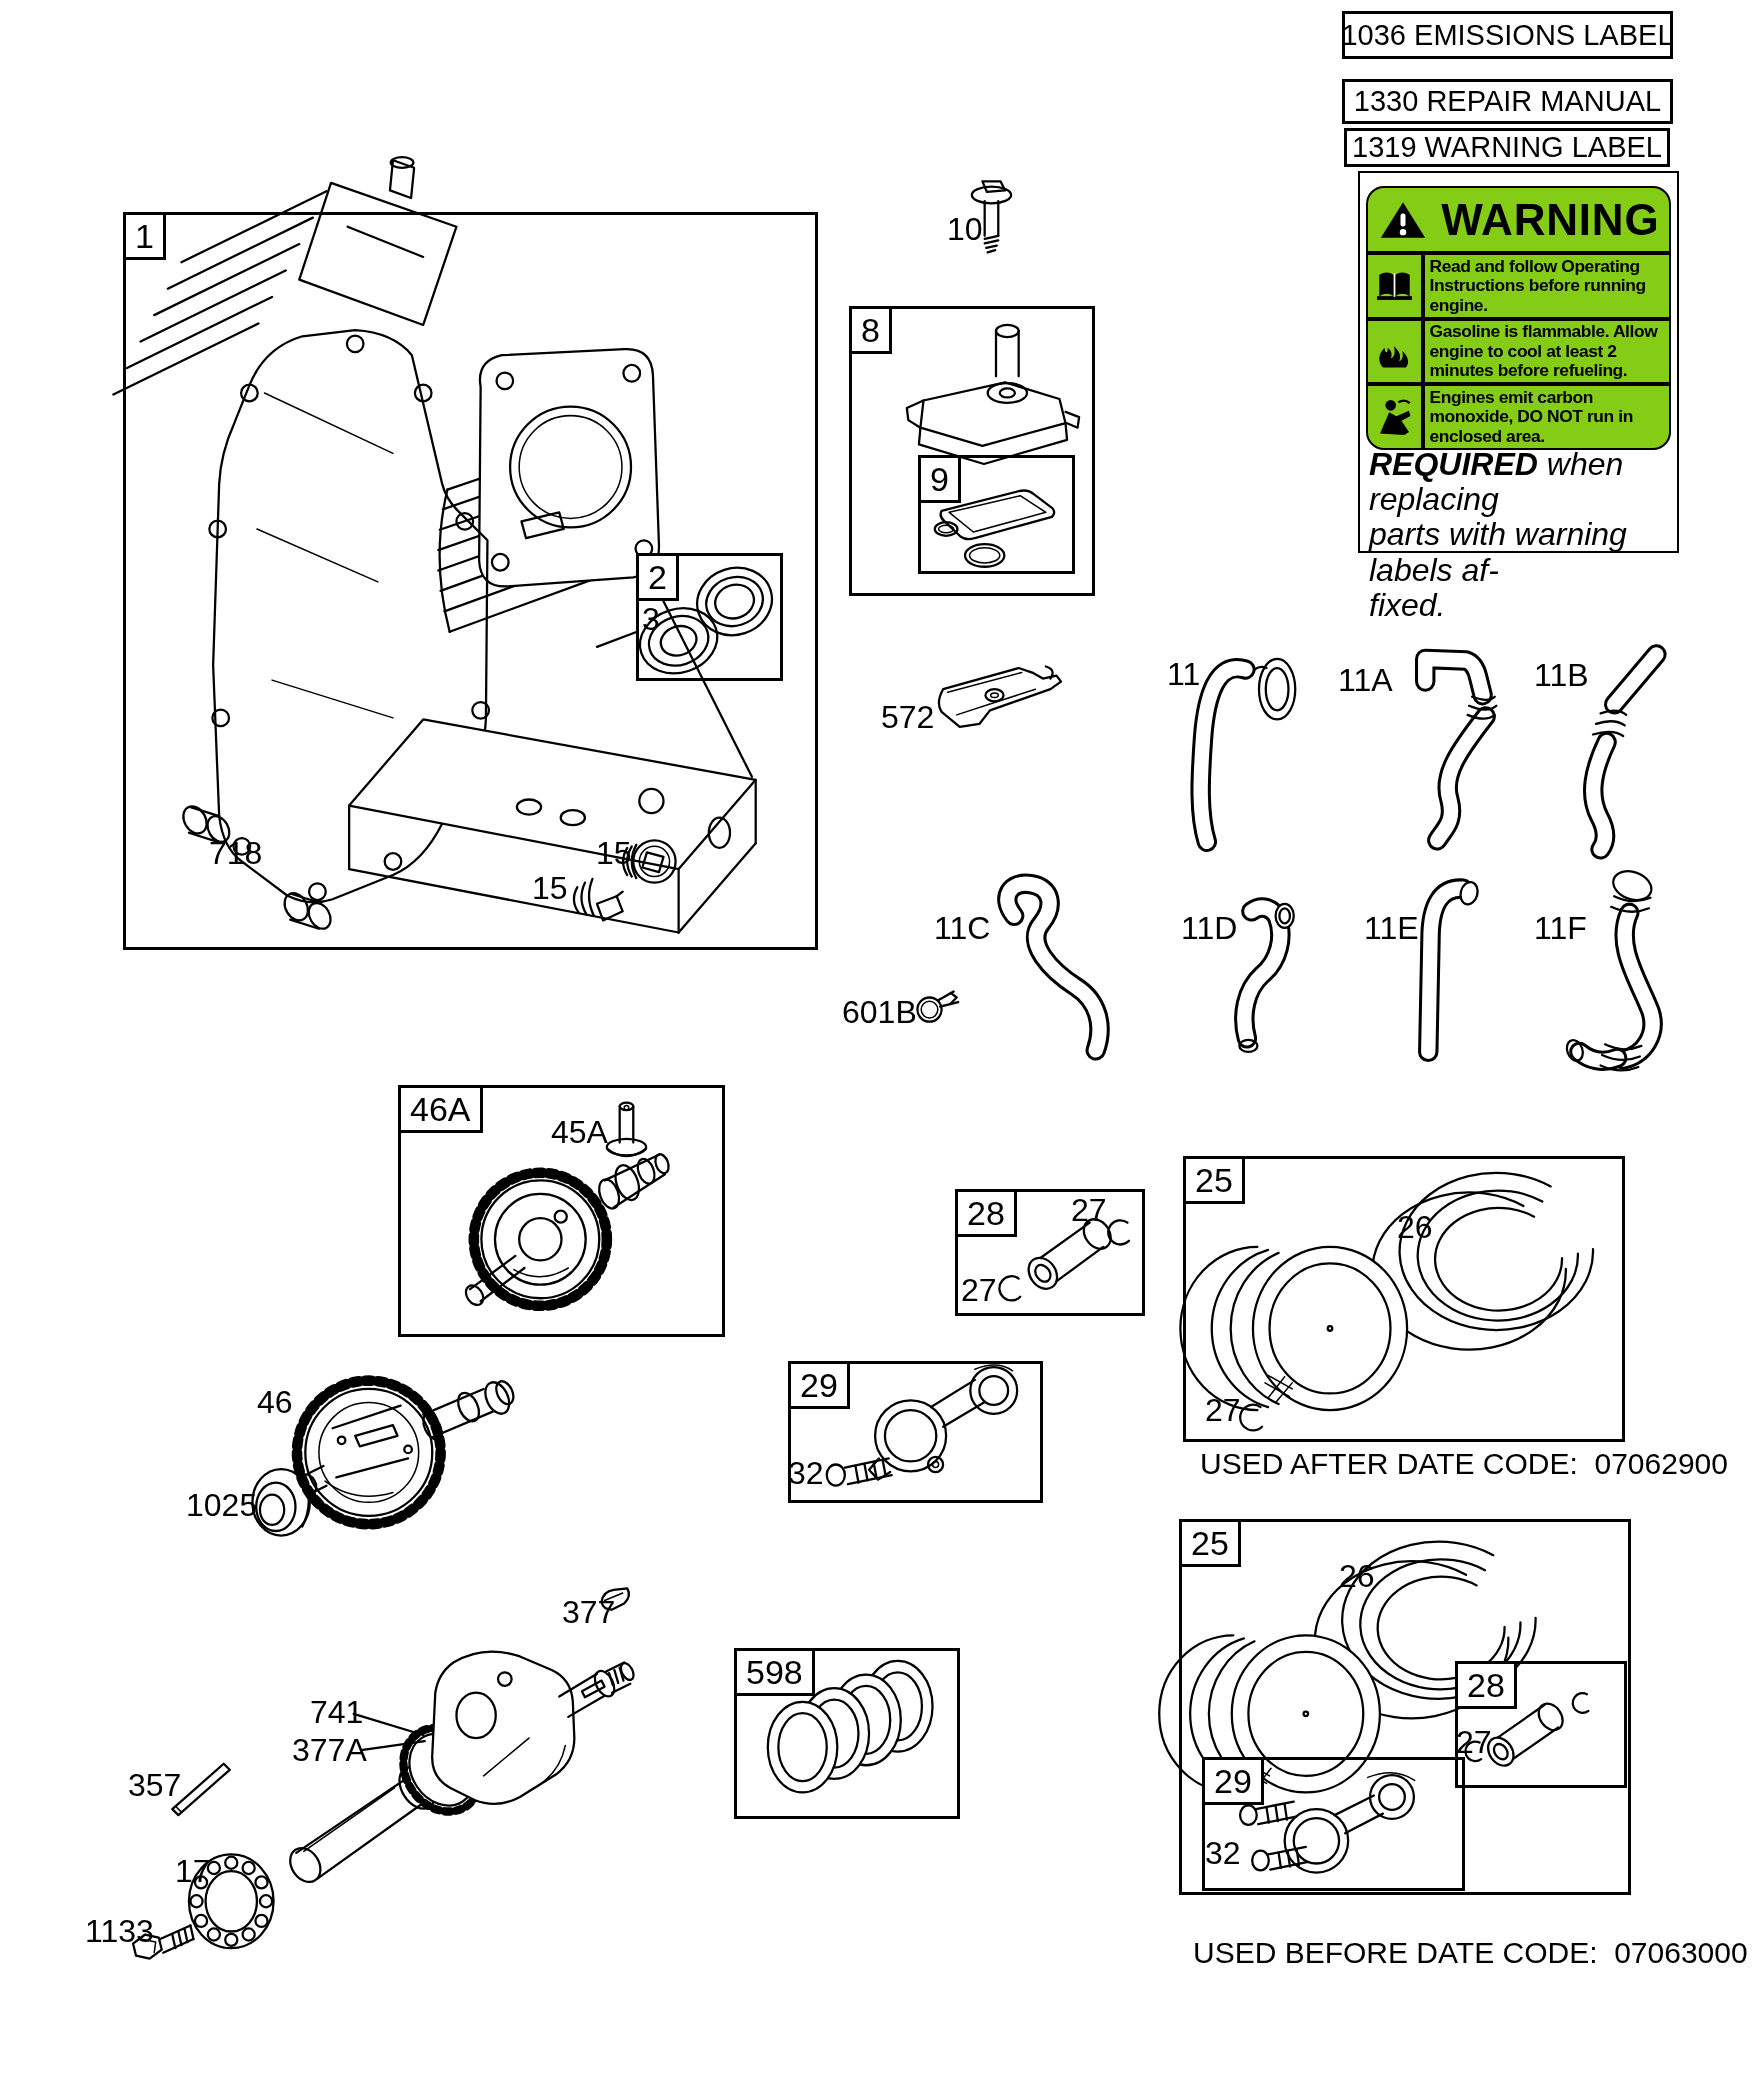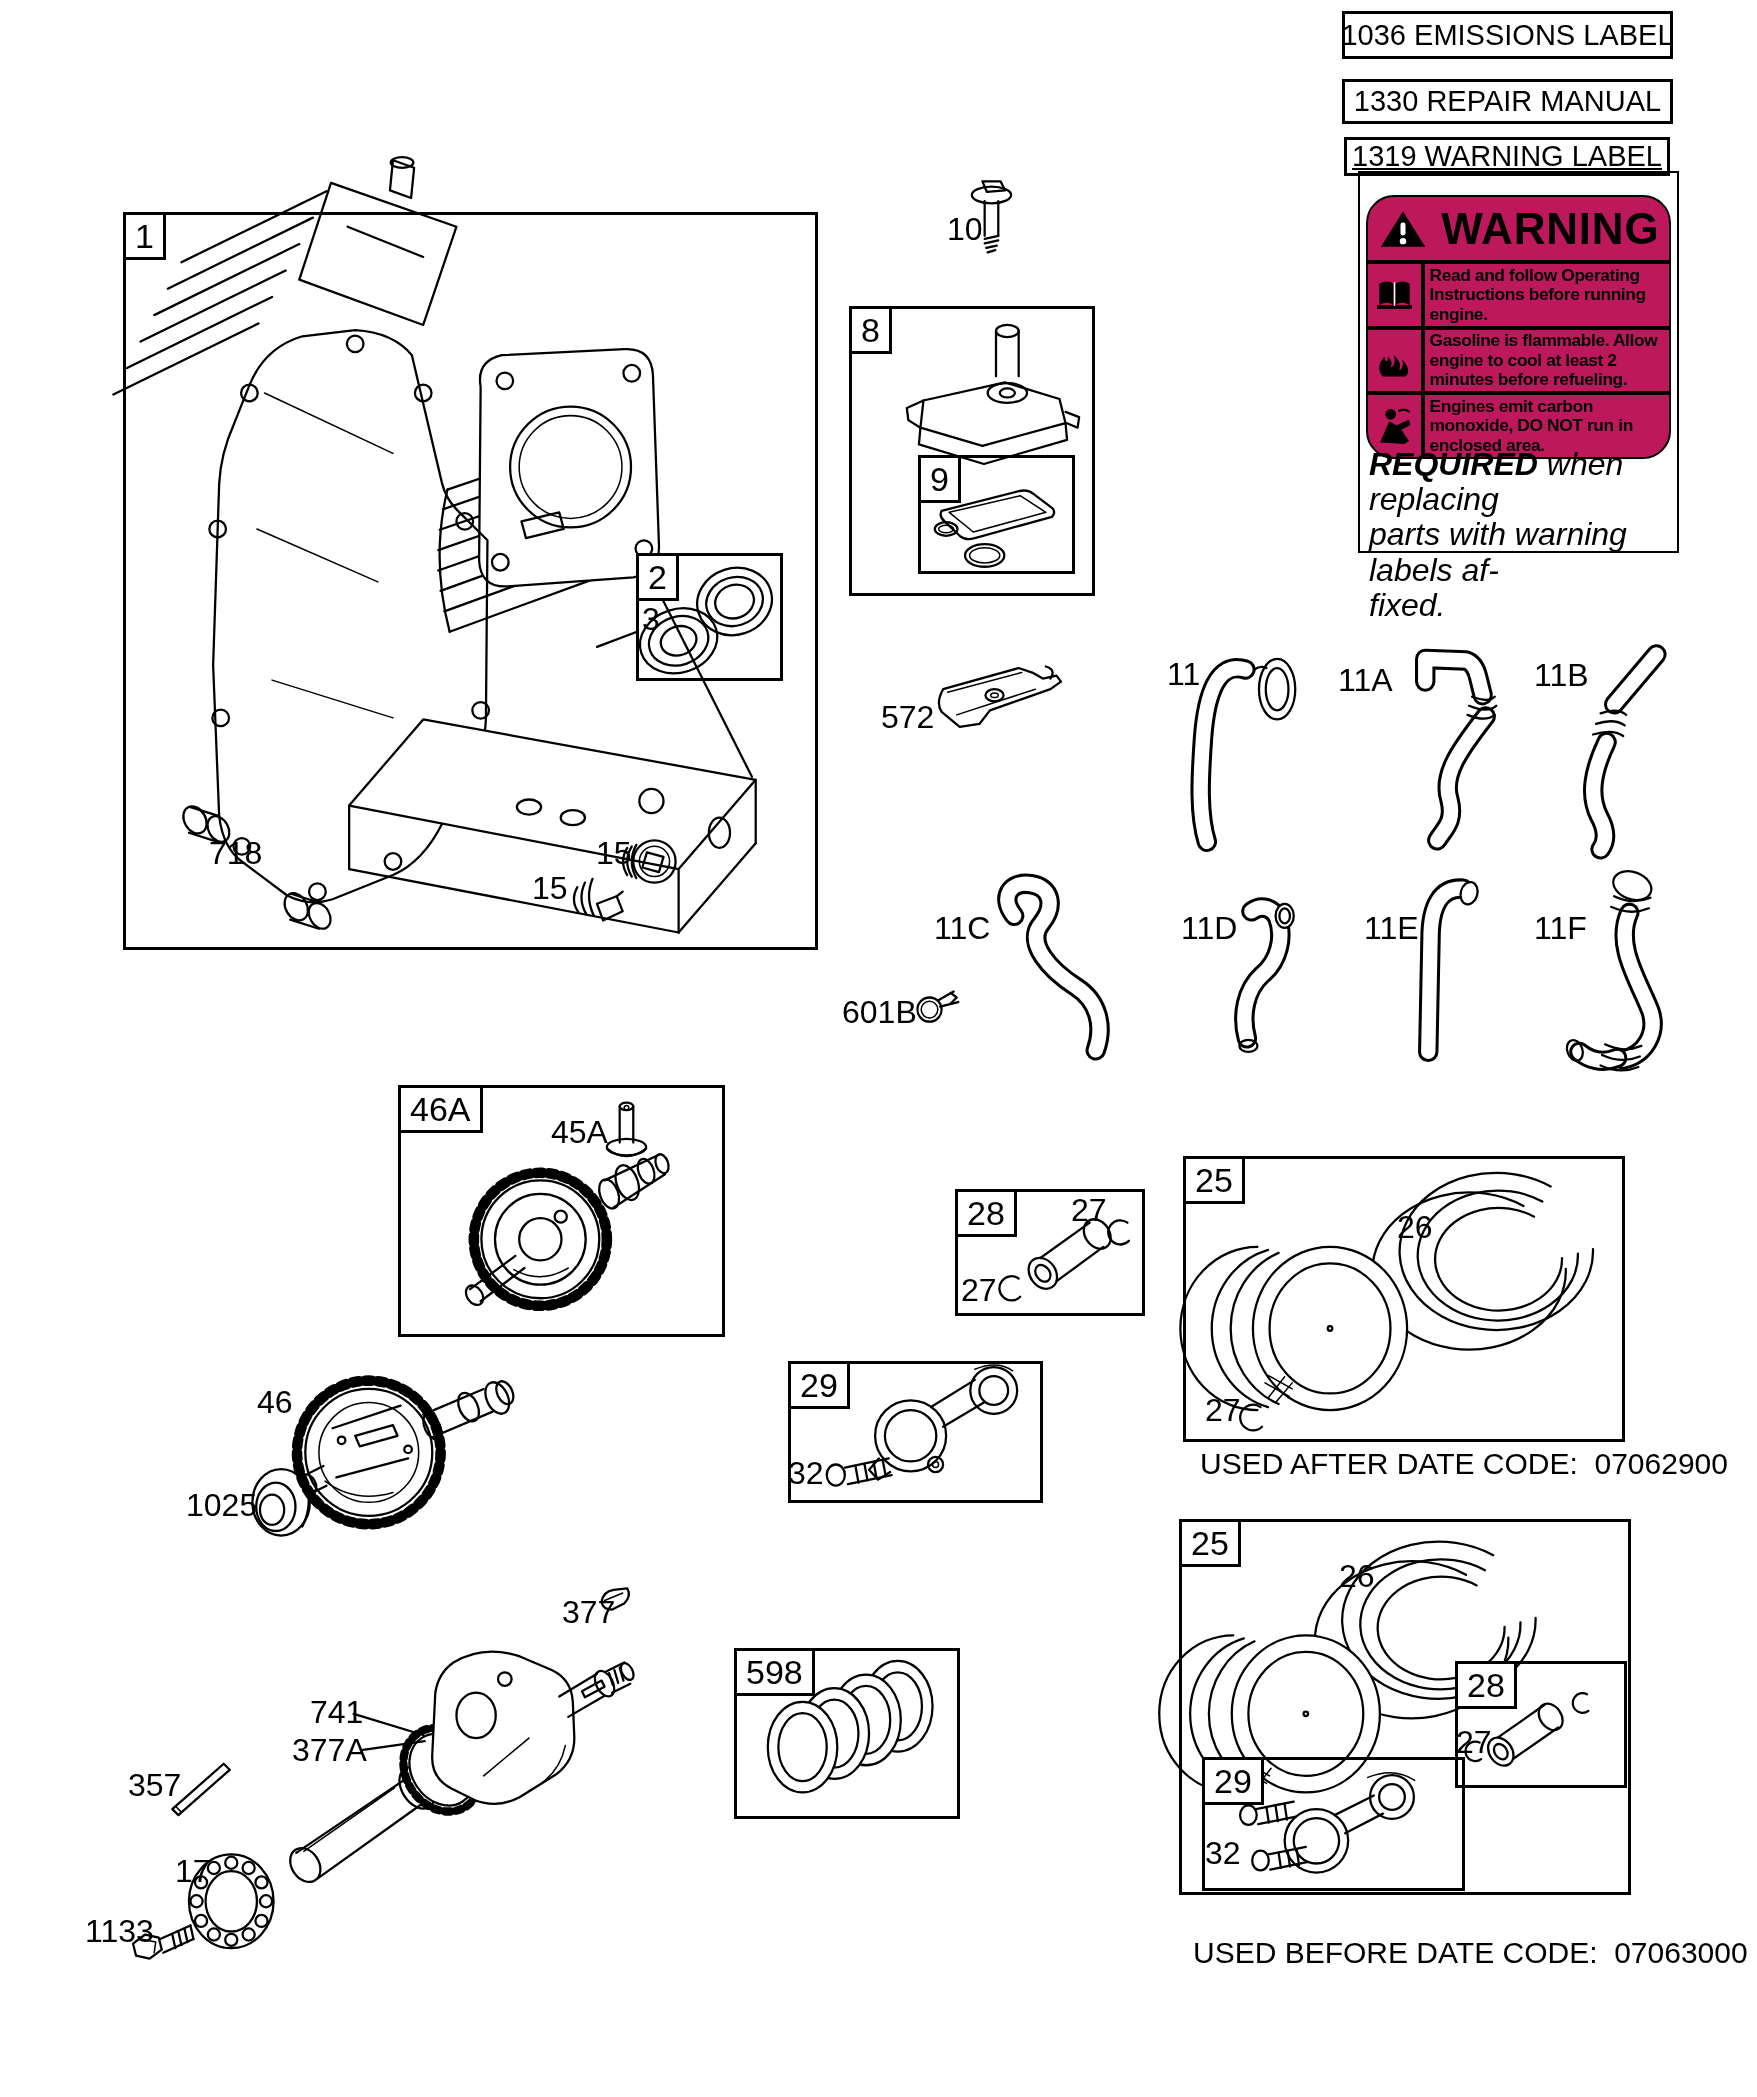--- a/index.html
+++ b/index.html
@@ -15,22 +15,22 @@
   svg.art .tube-core{stroke:#fff;stroke-width:19;}
   svg.art .thin{stroke-width:2;}
   .gbox{position:absolute;border:3px solid #000;}
   .gtag{position:absolute;top:-3px;left:-3px;border:3px solid #000;background:#fff;
         font-size:34px;line-height:1;padding:3.8px 9px;}
   .plabel{position:absolute;font-size:32px;line-height:1;white-space:nowrap;}
   .refbox{position:absolute;border:3px solid #000;display:flex;align-items:center;
         justify-content:center;font-size:29px;white-space:nowrap;}
   .note{position:absolute;font-size:30px;white-space:pre;}
   .warn-outer{position:absolute;left:1358px;top:171px;width:317px;height:378px;border:2.3px solid #000;}
-  .warn-card{position:absolute;left:6px;top:22px;width:301px;height:260px;border:2.3px solid #000;
-        border-radius:28px;overflow:hidden;display:flex;flex-direction:column;background:#be185d;}
+  .warn-card{position:absolute;left:6px;top:13px;width:301px;height:260px;border:2.3px solid #000;
+        border-radius:18px;overflow:hidden;display:flex;flex-direction:column;background:#84cc16;}
   .warn-title{display:flex;align-items:center;justify-content:center;gap:13.6px;height:63px;
         border-bottom:4.5px solid #000;flex:none;}
   .warn-title .wt{font-size:44px;font-weight:700;letter-spacing:0.8px;}
   .warn-row{display:flex;flex:1;border-bottom:4.5px solid #000;align-items:stretch;}
   .warn-row:last-child{border-bottom:none;}
   .warn-ic{width:53px;flex:none;border-right:4.5px solid #000;display:flex;align-items:center;justify-content:center;}
   .warn-tx{flex:1;display:flex;align-items:center;padding:1.5px 4.5px;font-size:17.4px;font-weight:700;
         letter-spacing:-0.4px;line-height:1.12;}
   .warn-note{position:absolute;left:9px;top:274px;width:302px;font-size:32px;font-style:italic;line-height:1.1;}
   .warn-note .wn-b{font-weight:700;}
@@ -535,21 +535,21 @@
 
   <span class="note" style="left:1200px;top:1447px;">USED AFTER DATE CODE:  07062900</span>
   <span class="note" style="left:1193px;top:1936px;">USED BEFORE DATE CODE:  07063000</span>
 
   <div class="refbox" style="left:1342px;top:11.3px;width:325px;height:42px;">
     <span>1036 EMISSIONS LABEL</span>
     </div>
   <div class="refbox" style="left:1342px;top:79px;width:325px;height:39px;">
     <span>1330 REPAIR MANUAL</span>
     </div>
-  <div class="refbox" style="left:1344px;top:137px;width:320px;height:33px;text-decoration:underline;">
+  <div class="refbox" style="left:1344px;top:128px;width:320px;height:33px;">
     <span>1319 WARNING LABEL</span>
     </div>
 
   <div class="warn-outer">
     <div class="warn-card">
       <div class="warn-title">
         <svg width="50" height="42" viewBox="0 0 70 58">
           <path d="M35,4 L66,54 L4,54 Z" fill="#000"></path>
           <rect x="31.5" y="20" width="7" height="18" rx="3" fill="#fff"></rect>
           <circle cx="35" cy="46" r="4.5" fill="#fff"></circle>

